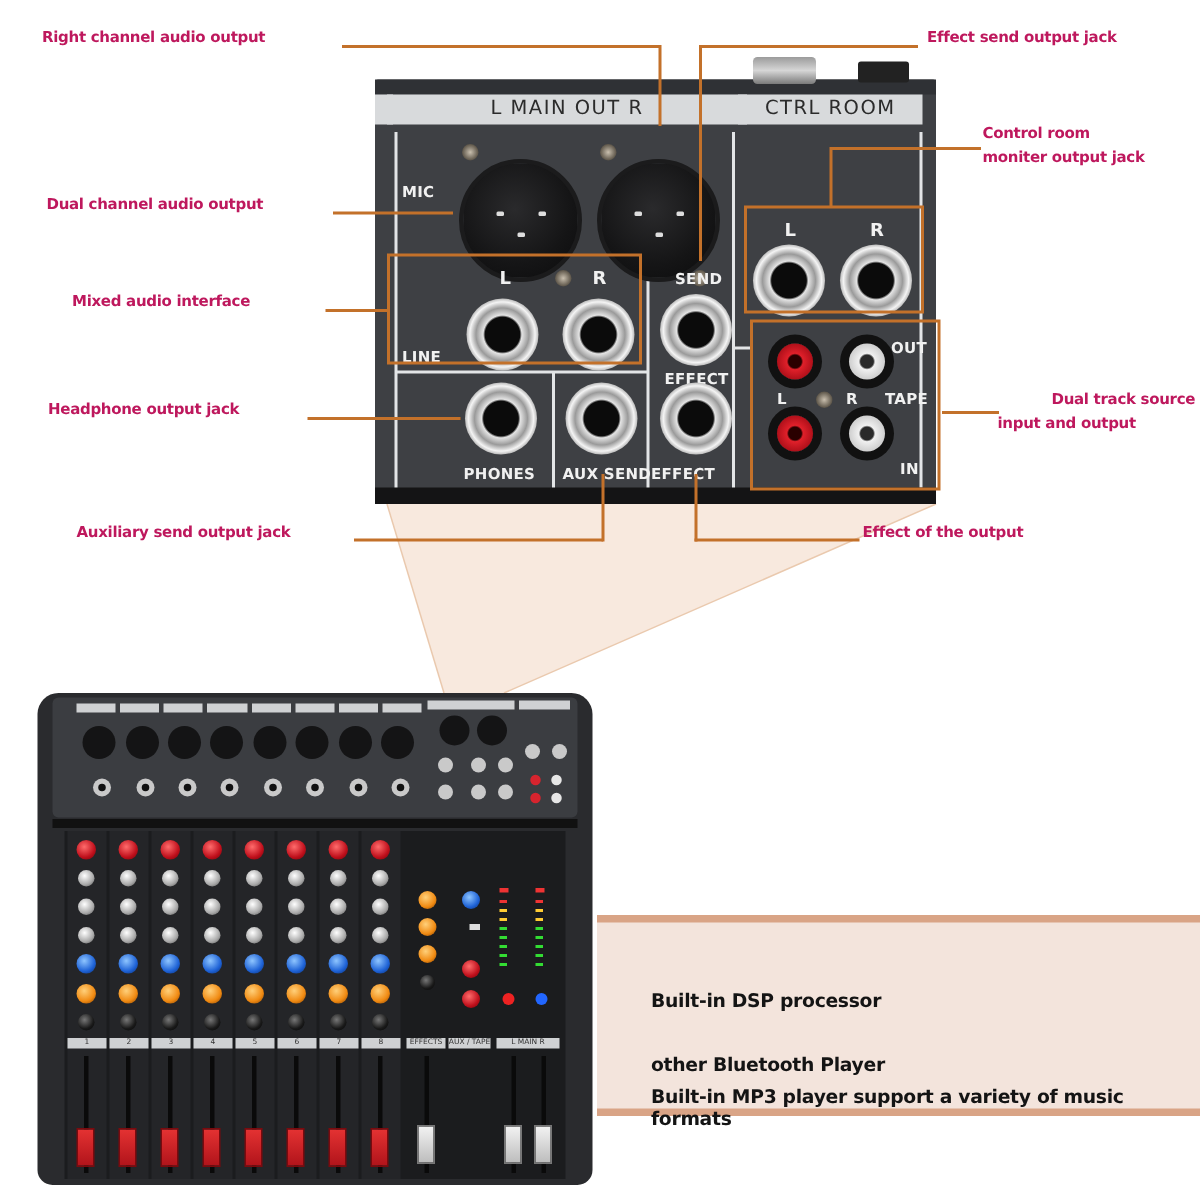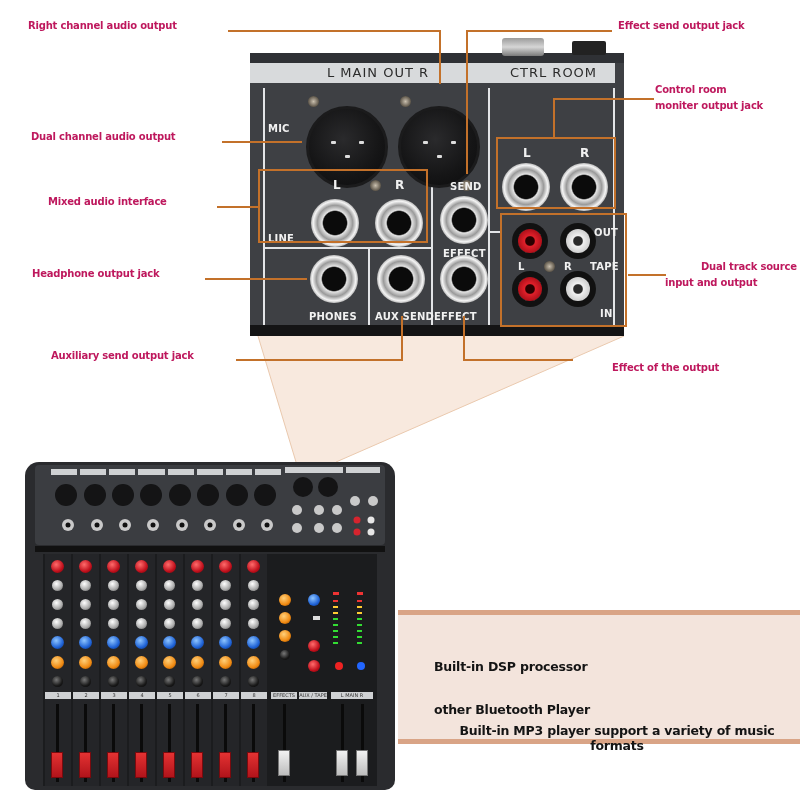--- a/index.html
+++ b/index.html
@@ -174,21 +174,21 @@
 <div class="callout" style="left:28px; top:20px;">Right channel audio output</div>
 <div class="callout" style="left:31px; top:131px;">Dual channel audio output</div>
 <div class="callout" style="left:48px; top:196px;">Mixed audio interface</div>
 <div class="callout" style="left:32px; top:268px;">Headphone output jack</div>
 <div class="callout" style="left:51px; top:350px;">Auxiliary send output jack</div>
 <div class="callout" style="left:618px; top:20px;">Effect send output jack</div>
 <div class="callout" style="left:655px; top:84px;">Control room</div>
 <div class="callout" style="left:655px; top:100px;">moniter output jack</div>
 <div class="callout" style="left:701px; top:261px;">Dual track source</div>
 <div class="callout" style="left:665px; top:277px;">input and output</div>
-<div class="callout" style="left:612px; top:350px;margin-top:12px;">Effect of the output</div>
+<div class="callout" style="left:575px; top:350px;">Effect of the output</div>
 
 <div id="mixer">
   <div class="mixer-body"></div>
   <div class="mixer-top">
 
     <div class="abs" style="left:16px; top:2px; width:230px; height:6px; display:flex; gap:3px;">
       <div class="ch-head" style="position:relative; flex:1;"></div>
         <div class="ch-head" style="position:relative; flex:1;"></div>
       <div class="ch-head" style="position:relative; flex:1;"></div>
         <div class="ch-head" style="position:relative; flex:1;"></div>
@@ -402,14 +402,14 @@
     <div class="fader-slot" style="left:298px; top:150px; height:78px;"></div>
     <div class="fader-slot" style="left:318px; top:150px; height:78px;"></div>
     <div class="fader-cap white" style="left:293px; top:196px;"></div>
     <div class="fader-cap white" style="left:313px; top:196px;"></div>
   </div>
 </div>
 
 <div id="info">
   <div class="feat" style="top:44px;">Built-in DSP processor</div>
   <div class="feat" style="top:87px;">other Bluetooth Player</div>
-  <div class="feat" style="top:108px;text-align:center;">Built-in MP3 player support a variety of music formats</div>
+  <div class="feat" style="top:108px;">Built-in MP3 player support a variety of music formats</div>
 </div>
 
 </body></html>

